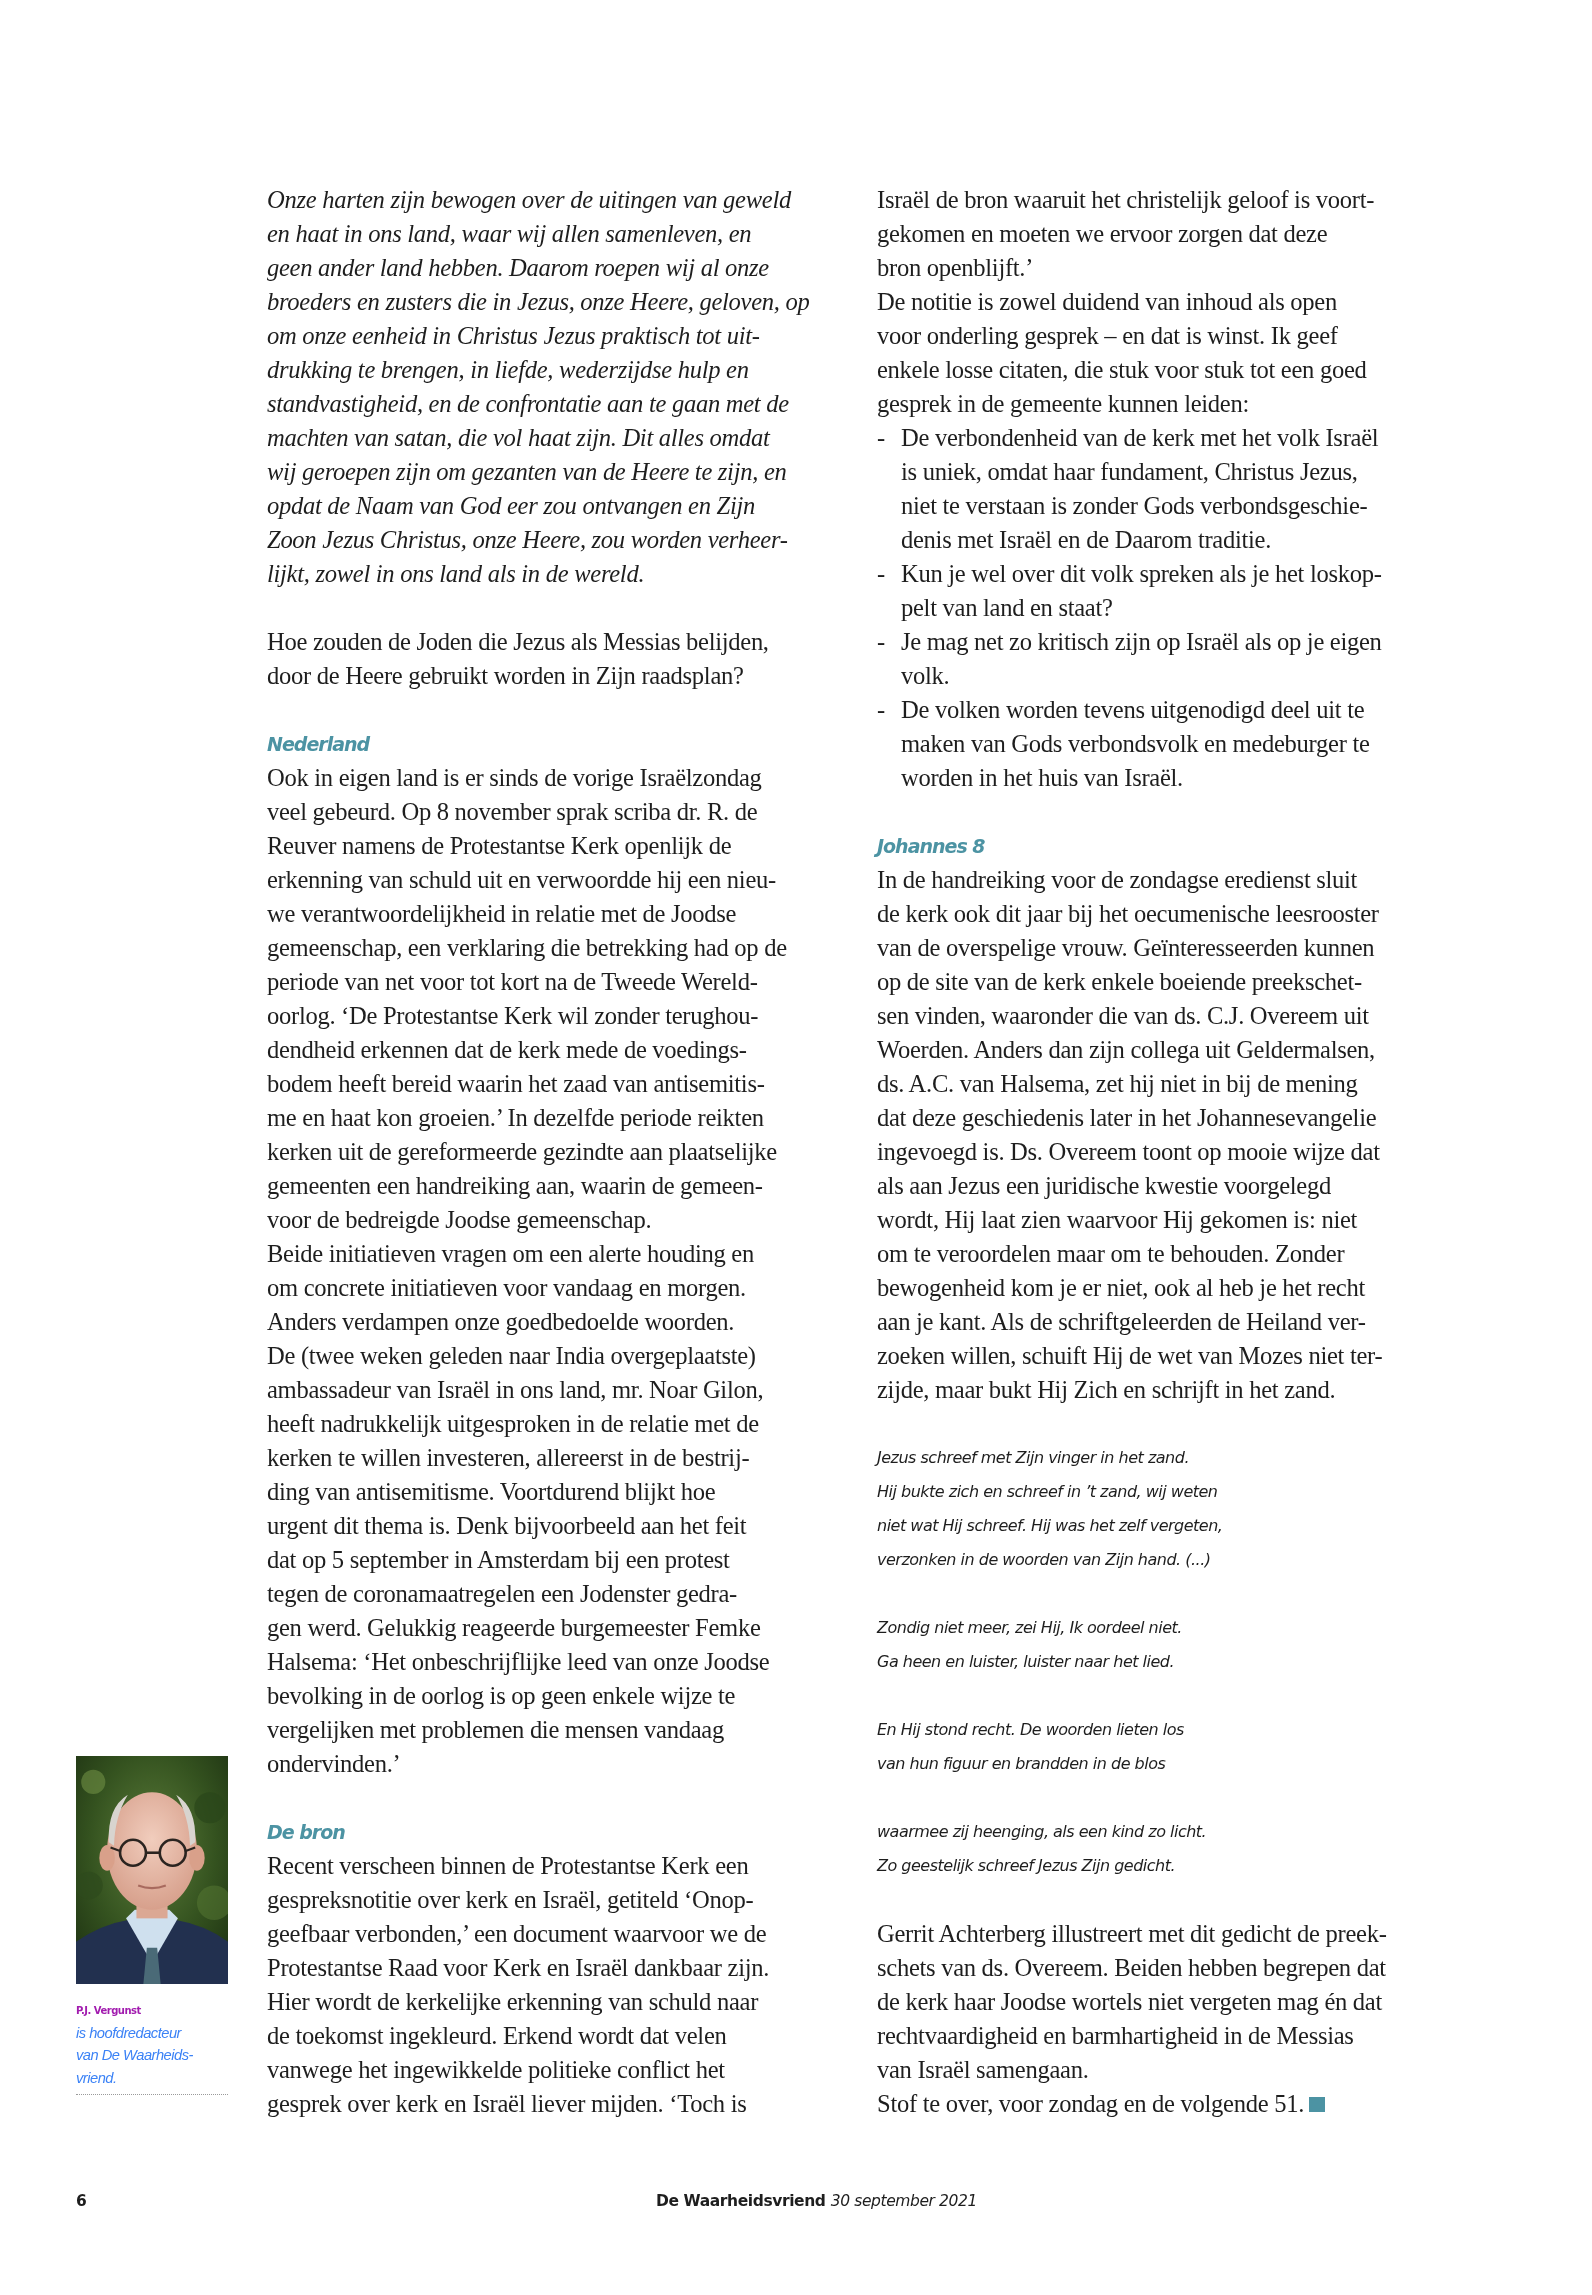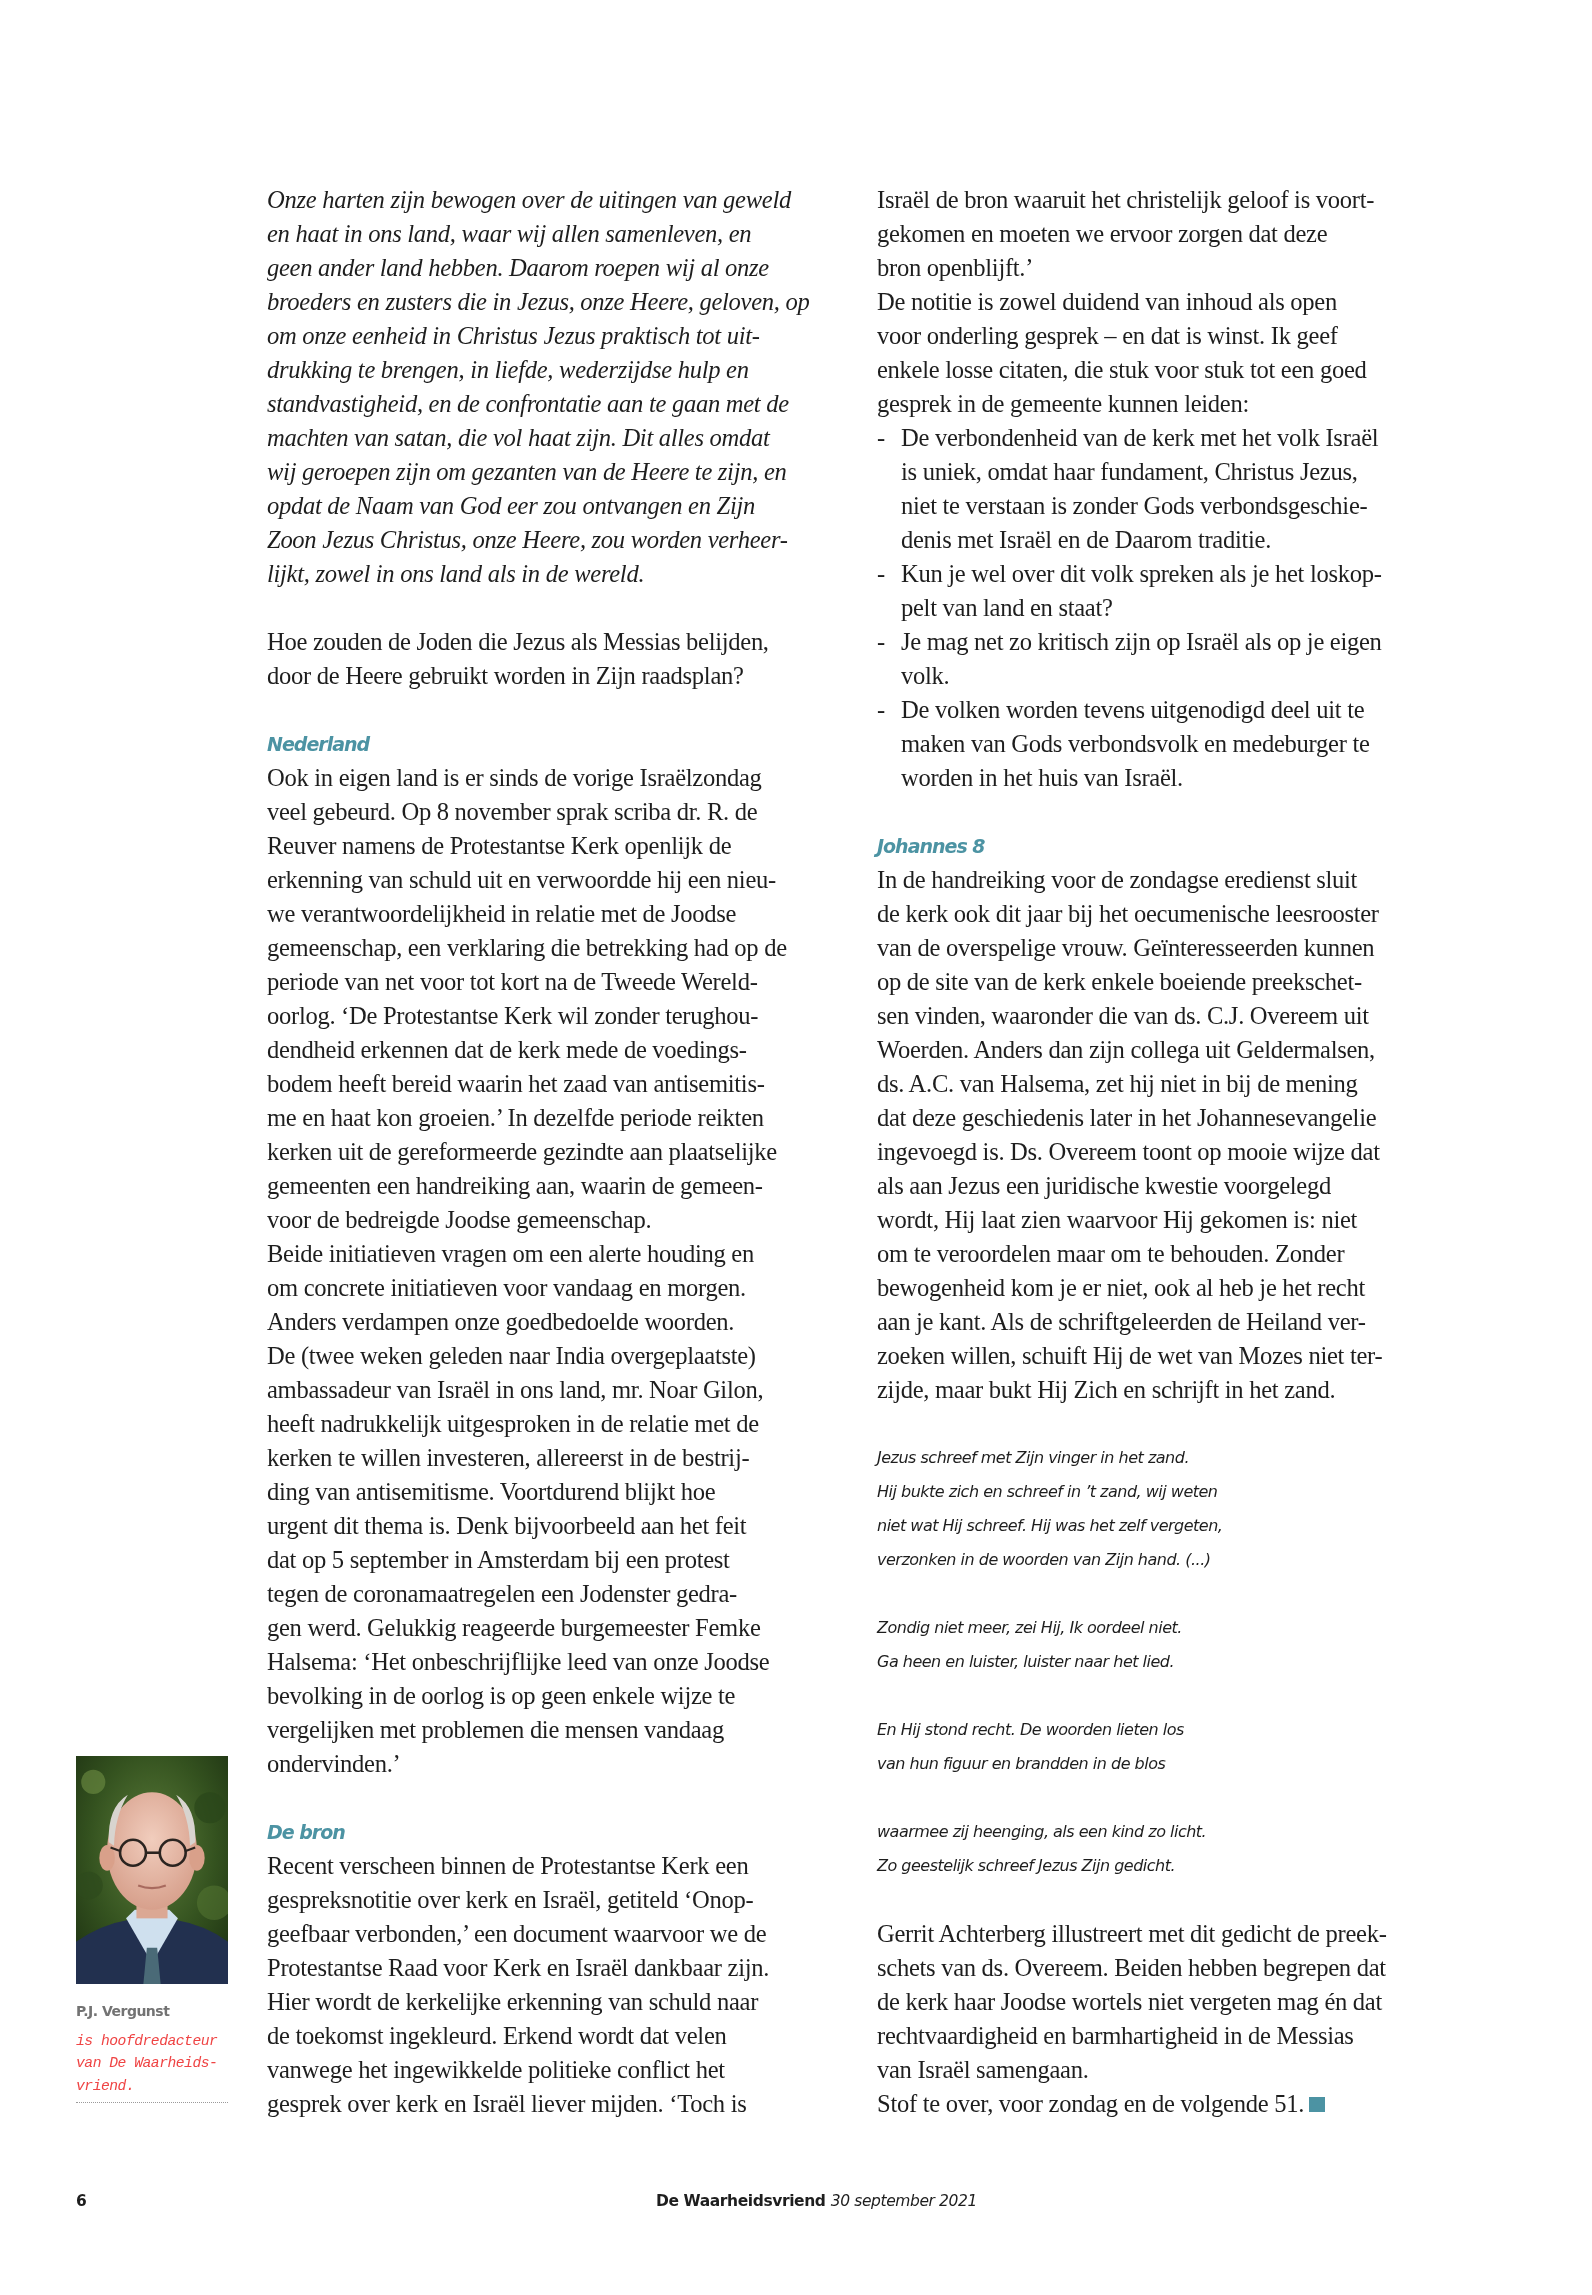--- a/index.html
+++ b/index.html
@@ -72,33 +72,32 @@
     }
     #author-photo {
       width: 152px;
       height: 228px;
       display: block;
     }
     #author-name {
       margin-top: 15.5px;
       font-family: "DejaVu Sans", "Liberation Sans", sans-serif;
       font-weight: bold;
-      font-size: 14px;
+      font-size: 10px;
       letter-spacing: -0.5px;
-      color: #737373;
+      color: #a21caf;
       line-height: 22.4px;
     }
     #author-role {
-      font-family: Liberation Mono, monospace;
+      font-family: Liberation Sans, sans-serif;
       font-style: italic;
       font-size: 14.7px;
       letter-spacing: -0.5px;
-      color: #ef4444;
+      color: #3b82f6;
       line-height: 22.4px;
-      margin-top: 8px;
     }
     #author-rule {
       margin-top: 5.2px;
       border-top: 1.3px dotted #9a9a9a;
     }
     #footer-page {
       position: absolute;
       left: 76px;
       top: 2192px;
       font-family: "DejaVu Sans", "Liberation Sans", sans-serif;

